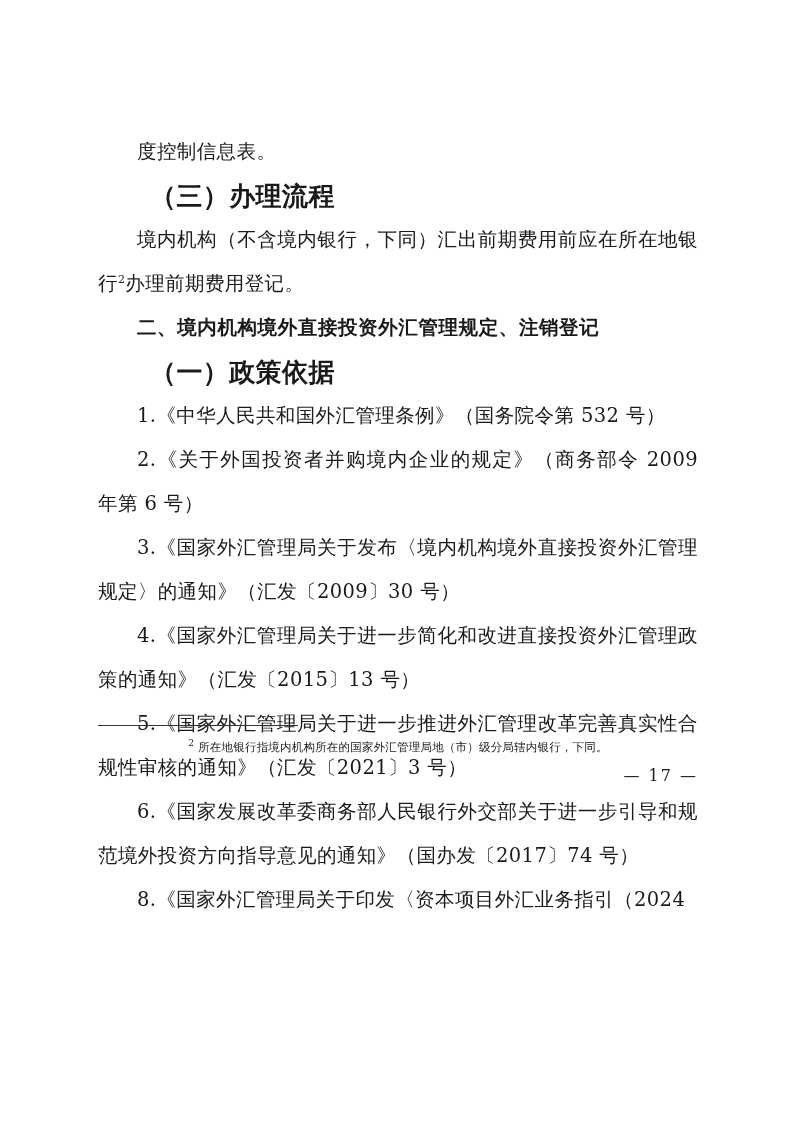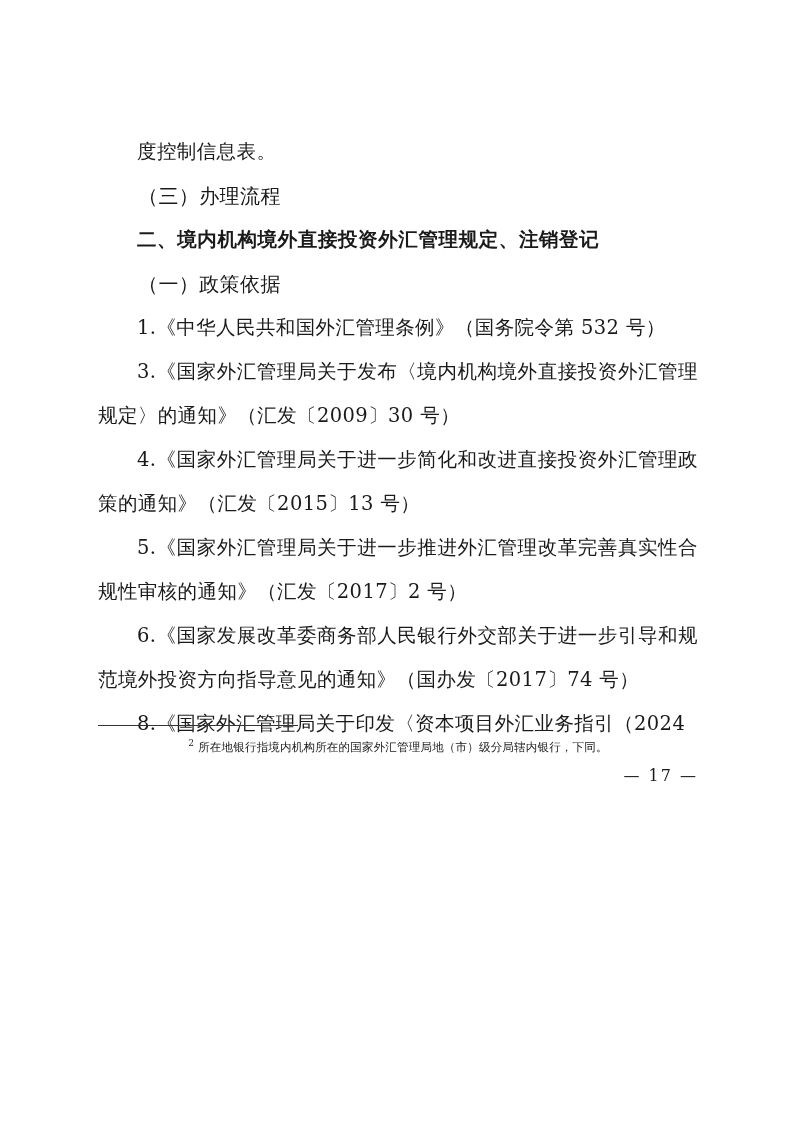--- a/index.html
+++ b/index.html
@@ -38,23 +38,23 @@
   }
   .heading {
     font-weight: bold;
     text-indent: 2em;
     font-size: 19.5px;
     line-height: 44px;
     letter-spacing: 0.6px;
     font-family: "DejaVu Sans", "Liberation Sans", sans-serif;
   }
   .subheading {
-    font-weight: normal;
+    font-weight: bold;
     text-indent: 2em;
-    font-size: 20px;
+    font-size: 26px;
     line-height: 44px;
     letter-spacing: 0.4px;
   }
   sup.fn {
     font-size: 11px;
     vertical-align: super;
     line-height: 0;
   }
   .footnote-wrap {
     position: absolute;
@@ -93,29 +93,31 @@
 <body>
 
 <div class="page">
 
   <div class="body-text">
 
     <p class="indent2">度控制信息表。</p>
 
     <p class="subheading">（三）办理流程</p>
 
+    <p class="indent2"><span>境内机构（不含境内银行，下同）汇出前期费用前应在所在地银行</span><sup class="fn">2</sup><span>办理前期费用登记。</span></p>
 
     <p class="heading">二、境内机构境外直接投资外汇管理规定、注销登记</p>
 
     <p class="subheading">（一）政策依据</p>
 
     <p class="indent2">1.《中华人民共和国外汇管理条例》（国务院令第 532 号）</p>
+    <p class="indent2">2.《关于外国投资者并购境内企业的规定》（商务部令 2009 年第 6 号）</p>
     <p class="indent2">3.《国家外汇管理局关于发布〈境内机构境外直接投资外汇管理规定〉的通知》（汇发〔2009〕30 号）</p>
     <p class="indent2">4.《国家外汇管理局关于进一步简化和改进直接投资外汇管理政策的通知》（汇发〔2015〕13 号）</p>
-    <p class="indent2">5.《国家外汇管理局关于进一步推进外汇管理改革完善真实性合规性审核的通知》（汇发〔2017〕2 号）</p>
+    <p class="indent2">5.《国家外汇管理局关于进一步推进外汇管理改革完善真实性合规性审核的通知》（汇发〔2021〕3 号）</p>
     <p class="indent2">6.《国家发展改革委商务部人民银行外交部关于进一步引导和规范境外投资方向指导意见的通知》（国办发〔2017〕74 号）</p>
     <p class="indent2">8.《国家外汇管理局关于印发〈资本项目外汇业务指引（2024</p>
 
   </div>
 
   <div class="footnote-wrap">
     <div class="footnote-rule"></div>
     <div class="footnote-text"><sup>2</sup> <span>所在地银行指境内机构所在的国家外汇管理局地（市）级分局辖内银行，下同。</span></div>
   </div>
 

